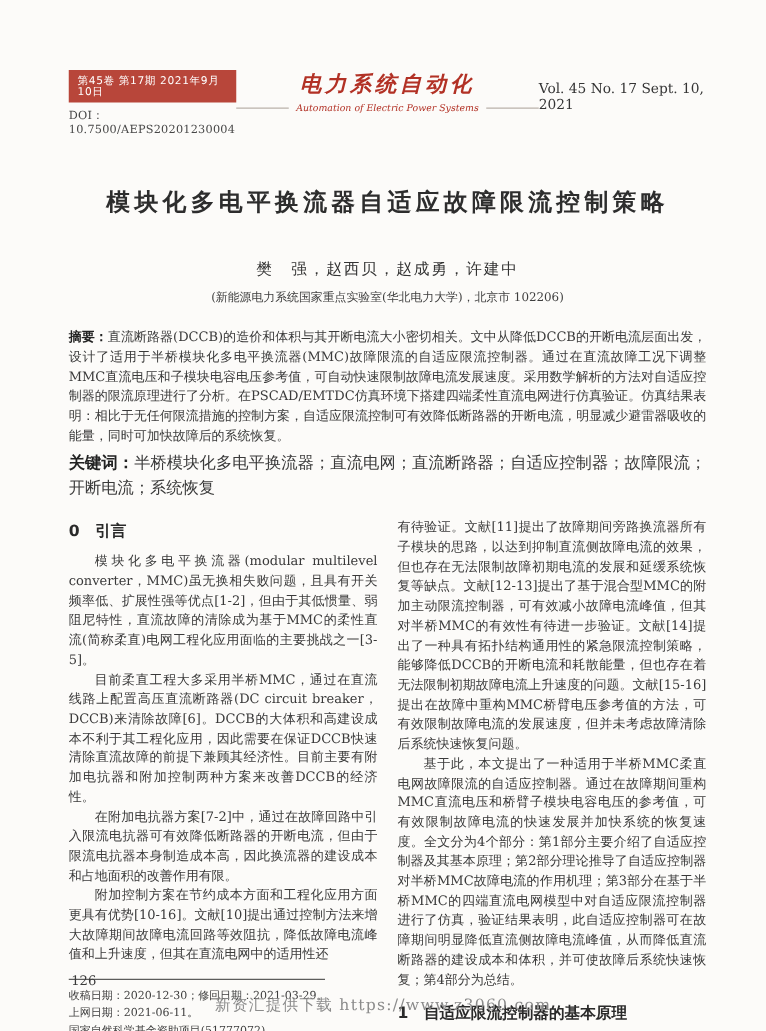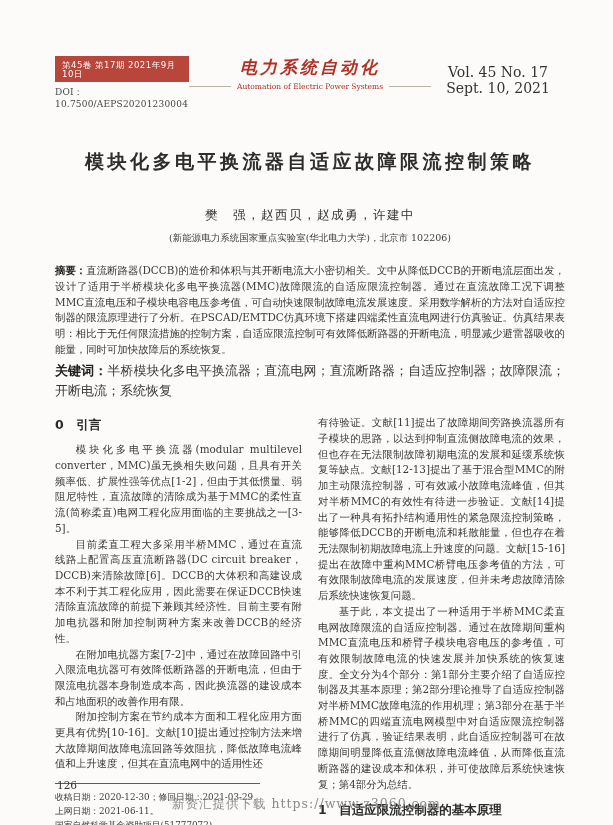--- a/index.html
+++ b/index.html
@@ -18,24 +18,24 @@
     display:inline-block; background:#b8463a; color:#fff;
     font-family:"DejaVu Sans","Liberation Sans",sans-serif;
     font-size:8.5px; line-height:1; padding:5px 7px 4px; letter-spacing:0.5px;
   }
   .doi { font-size:9px; margin-top:4px; color:#464646; letter-spacing:0.2px; }
   .hdr-center { text-align:center; flex:1; }
   .journal-cn {
     color:#b23125; font-family:"DejaVu Sans","Liberation Sans",sans-serif;
     font-weight:bold; font-size:17px; letter-spacing:3px; font-style:italic;
   }
-  .journal-en-row { display:flex; align-items:center; justify-content:flex-end; margin-top:3px; }
+  .journal-en-row { display:flex; align-items:center; justify-content:flex-end; margin-top:3px;font-style:italic; }
   .hline { height:1px; background:#b9b2aa; width:42px; }
   .journal-en { color:#b23125; font-size:7.5px; margin:0 6px; white-space:nowrap; }
-  .hdr-right { width:190px; text-align:center; font-size:14px; color:#343434; padding-top:8px; }
+  .hdr-right { width:190px; text-align:left; font-size:11px; color:#343434; padding-top:8px; }
 
   
   .title {
     text-align:center; margin-top:40px; font-size:19px; font-weight:bold;
     letter-spacing:3.5px; color:#2d2d2d;
     font-family:"DejaVu Sans","Liberation Sans",sans-serif;
   }
   .authors { text-align:center; margin-top:32px; font-size:12.5px; letter-spacing:1.5px; color:#333; }
   .affil { text-align:center; margin-top:8px; font-size:9.5px; color:#3e3e3e; }
 

